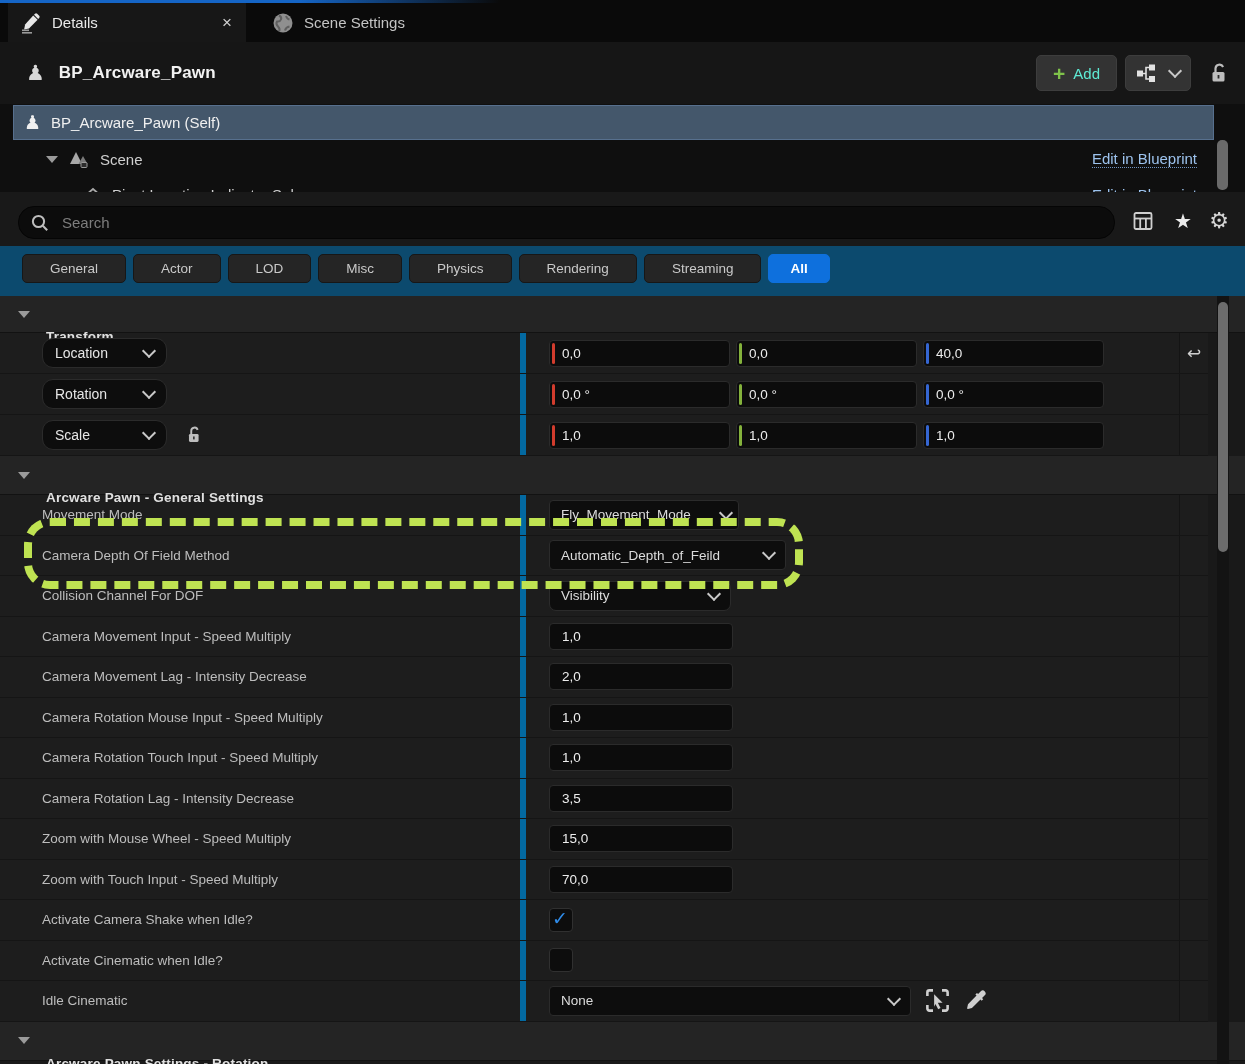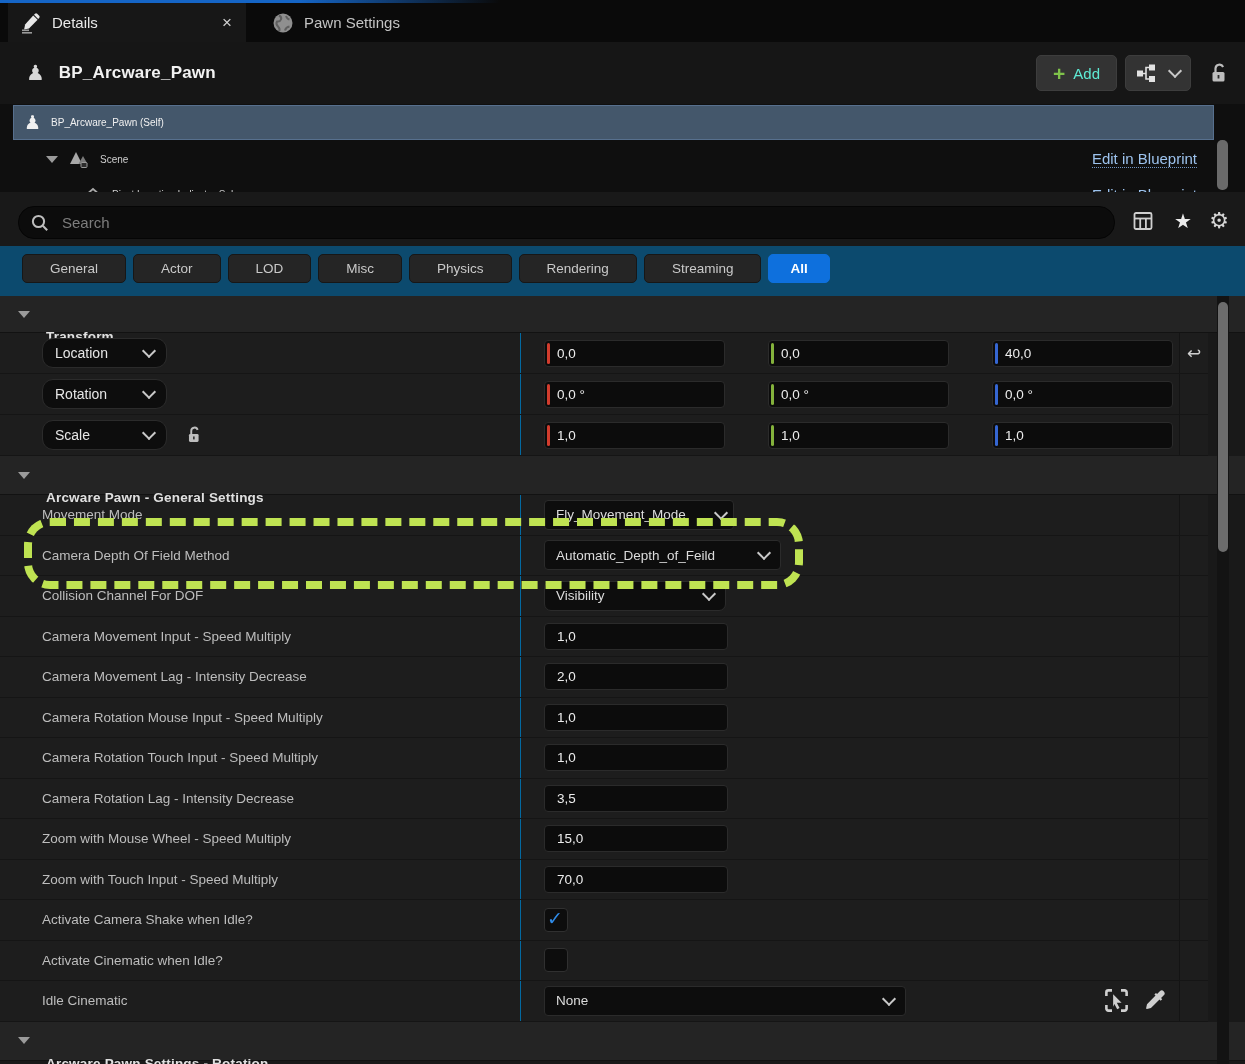--- a/index.html
+++ b/index.html
@@ -31,21 +31,21 @@
   .btn-add .albl{color:#5eead4;font-size:15px;}
   .btn-branch{height:34px;background:#333333;border:1px solid #3d3d3d;border-radius:5px;display:flex;align-items:center;
     padding:0 10px;margin-left:8px;cursor:pointer;}
   .hdr-lock{margin-left:16px;width:24px;height:24px;}
   
   .tree{position:absolute;left:0;top:104px;width:1245px;height:88px;background:#0f0f0f;overflow:hidden;}
   .trow{position:absolute;left:14px;right:14px;display:flex;align-items:center;}
   .trow.sel{left:14px;right:32px;top:2px;height:33px;background:#44576b;outline:1px solid #57708e;}
   .trow.r2{top:38px;height:34px;}
   .trow.r3{top:74px;height:33px;}
-  .tree-label{font-size:10px;color:#f0f0f0;margin-left:10px;}
+  .tree-label{font-size:15px;color:#f0f0f0;margin-left:10px;}
   .trow.r2 .tree-label,.trow.r3 .tree-label{color:#cfcfcf;}
   .tri-down{width:0;height:0;border-left:6px solid transparent;border-right:6px solid transparent;border-top:7px solid #9a9a9a;}
   .edit-link{margin-left:auto;font-size:15px;color:#9dc3ee;border-bottom:1px dotted #6f93c2;cursor:pointer;}
   .tree-sb{position:absolute;right:17px;top:36px;width:11px;height:50px;background:#6a6a6a;border-radius:5px;}
   
   .searchrow{position:absolute;left:0;top:192px;width:1245px;height:54px;background:#191919;}
   .search-pill{position:absolute;left:18px;top:14px;width:1095px;height:31px;background:#0c0c0c;
     border:1px solid #050505;border-radius:16px;display:flex;align-items:center;}
   .search-pill svg{margin-left:11px;flex:0 0 auto;}
   .search-pill input{flex:1;background:transparent;border:none;outline:none;color:#cfcfcf;font-size:15px;
@@ -63,21 +63,21 @@
   .fbtn + .fbtn{margin-left:7px;}
   .fbtn.active{background:#0e70dd;border-color:#0e70dd;color:#ffffff;padding:0 21px;font-weight:600;}
   
   .props{position:absolute;left:0;top:296px;width:1245px;height:768px;background:#191919;overflow:hidden;}
   .sechdr{height:36px;background:#242424;display:flex;align-items:center;border-bottom:1px solid #121212;}
   .sechdr .tri-down{margin-left:18px;border-left-width:6px;border-right-width:6px;border-top-width:7px;}
   .sechdr .stitle{margin-left:16px;font-size:13.5px;font-weight:700;color:#e0e0e0;letter-spacing:.2px;margin-top:45px;}
   .prow{height:40.5px;width:1208px;background:#1d1d1d;border-bottom:1px solid #151515;display:flex;box-sizing:border-box;}
   .prow.t{height:41px;}
   .lcol{width:520px;flex:0 0 auto;display:flex;align-items:center;box-sizing:border-box;padding-left:42px;}
-  .vcol{flex:1;display:flex;align-items:center;border-left:1px solid #0369a1;box-sizing:border-box;padding-left:23px;justify-content:space-between;}
+  .vcol{flex:1;display:flex;align-items:center;border-left:6px solid #0369a1;box-sizing:border-box;padding-left:23px;}
   .rcol{width:28px;flex:0 0 auto;border-left:1px solid #141414;display:flex;align-items:center;justify-content:center;}
   .plabel{font-size:13.5px;color:#bdbdbd;}
   
   .tpill{width:125px;height:30px;background:#0d0d0d;border:1px solid #2b2b2b;border-radius:11px;display:flex;
     align-items:center;justify-content:space-between;padding:0 12px;box-sizing:border-box;cursor:pointer;}
   .tpill .plabel{color:#e6e6e6;font-size:14px;}
   .chev{width:8px;height:8px;border-right:2px solid #c9c9c9;border-bottom:2px solid #c9c9c9;
     transform:rotate(45deg);margin-top:-4px;flex:0 0 auto;}
   .axfield{position:relative;width:181px;height:27px;background:#0c0c0c;border:1px solid #2b2b2b;border-radius:4px;
     display:flex;align-items:center;box-sizing:border-box;padding-left:12px;margin-right:6px;cursor:text;}
@@ -122,21 +122,21 @@
     </svg>
     <span class="tlabel">Details</span>
     <span class="close">×</span>
   </div>
   <div class="tab inactive">
     <svg class="ticon" viewBox="0 0 22 22">
       <circle cx="11" cy="11" r="9.5" fill="#8f8f8f"></circle>
       <path d="M7 3.5 q3 1.5 2 4 t-4 2 q-1.5 2.5 1 5 t1 5" fill="none" stroke="#5f5f5f" stroke-width="2"></path>
       <path d="M14 4 q1 3 3.5 3.5 M13 18.5 q1-3.5 4.5-4" fill="none" stroke="#5f5f5f" stroke-width="2"></path>
     </svg>
-    <span class="tlabel">Pawn Settings</span>
+    <span class="tlabel">Scene Settings</span>
   </div>
 </div>
 
 <div class="hdr">
   <span class="pawn">♟</span>
   <span class="hdr-title">BP_Arcware_Pawn</span>
   <div class="hdr-right">
     <div class="btn-add">
       <span class="plus">+</span>
       <span class="albl">Add</span>

